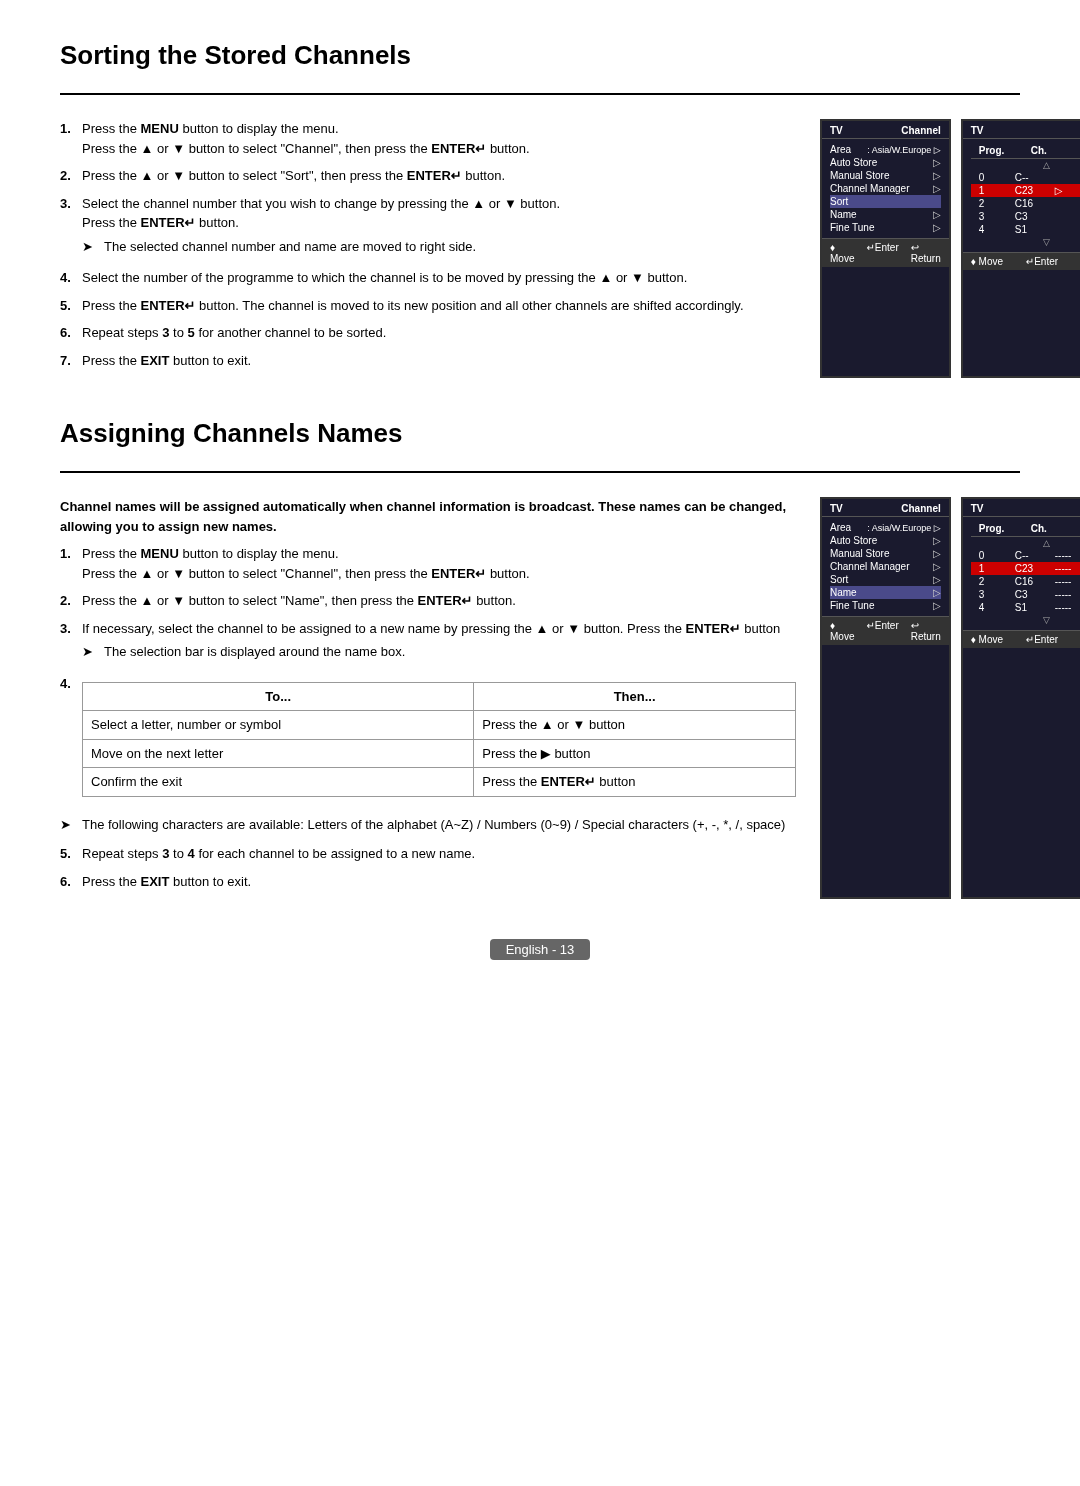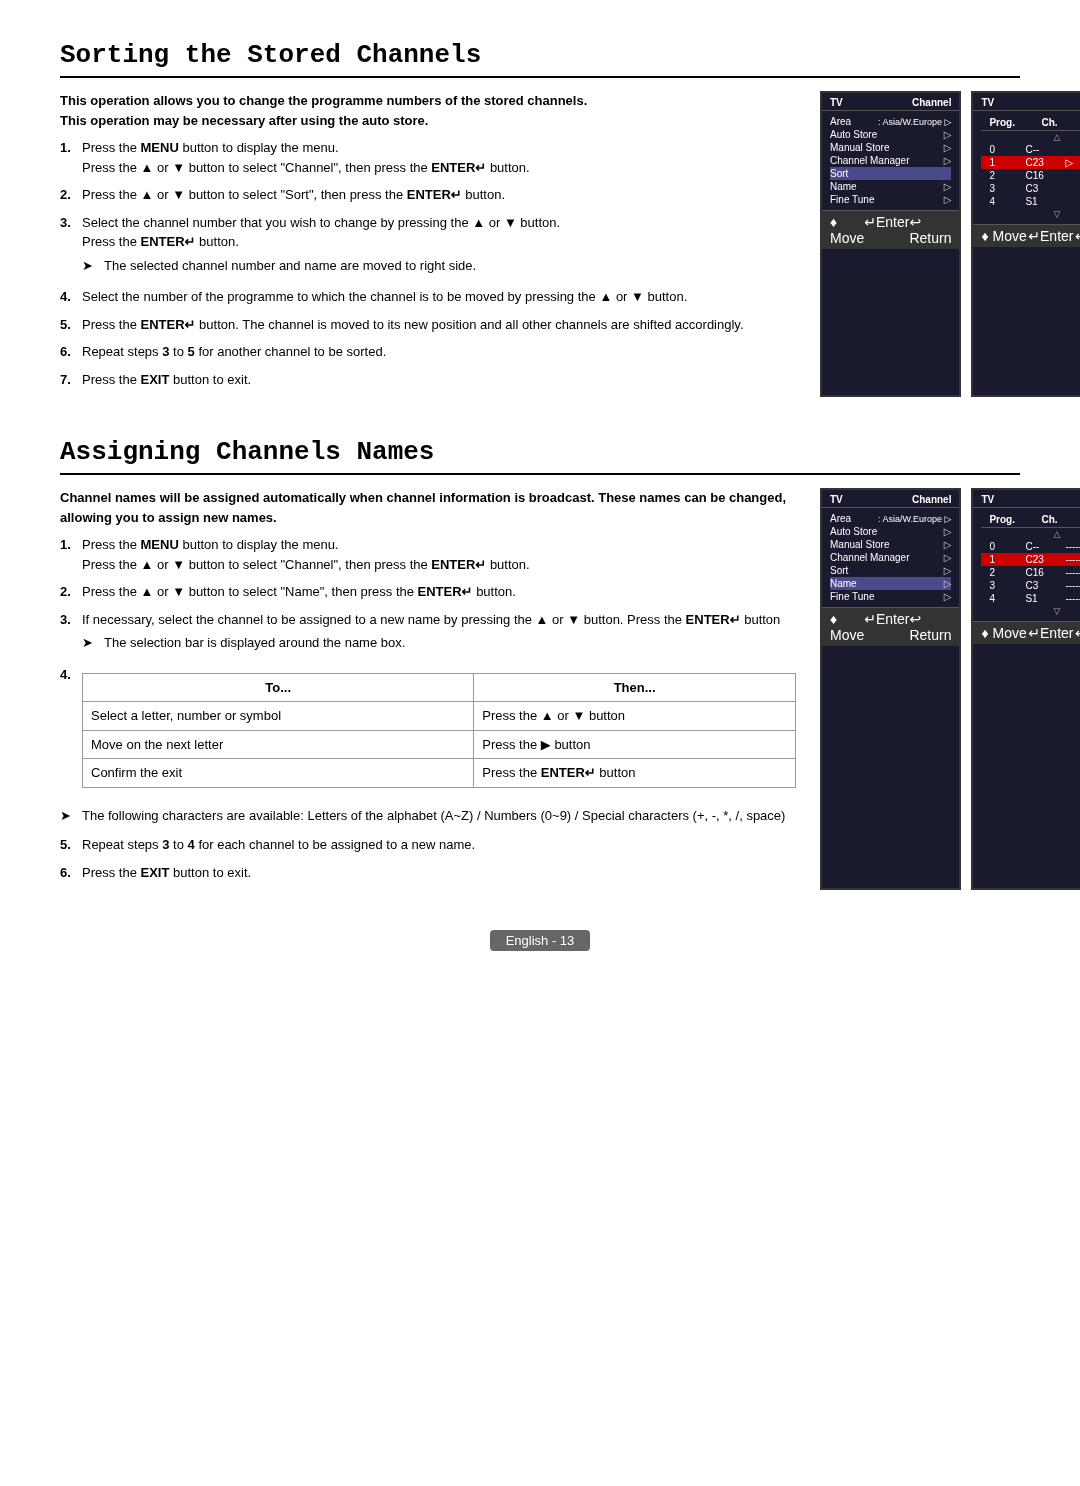--- a/index.html
+++ b/index.html
@@ -11,23 +11,22 @@
       width: 1080px;
       min-height: 1486px;
       padding: 40px 60px 40px 60px;
     }
 
     
     .section-title {
       font-size: 26px;
       font-weight: bold;
       border-bottom: 2px solid #000;
-      padding-bottom: 6px;
-      margin-bottom: 13px;
-      font-family: Liberation Mono, monospace;
+      padding-bottom: 22px;
+      margin-bottom: 24px;
     }
 
     
     .section-wrapper {
       display: flex;
       gap: 24px;
       margin-bottom: 40px;
     }
     .section-text {
       flex: 1;
@@ -113,23 +112,24 @@
     }
     .tv-menu-row.highlighted {
       background: #4a4a8a;
     }
     .tv-arrow { font-size: 10px; color: #ccc; }
     .tv-footer {
       background: #333;
       display: flex;
       justify-content: space-between;
       padding: 3px 8px;
-      font-size: 14px;
+      font-size: 10px;
       color: #fff;
       border-top: 1px solid #555;
+      gap: 12px;
     }
 
     
     .tv-table-header {
       display: flex;
       gap: 16px;
       padding: 2px 8px;
       font-size: 10px;
       color: #fff;
       font-weight: bold;
@@ -190,24 +190,20 @@
     }
   </style>
 </head>
 <body>
 
 <div>
   <h1 class="section-title">Sorting the Stored Channels</h1>
 
   <div class="section-wrapper">
     <div class="section-text">
-      <p class="intro-bold">
-        <span>This operation allows you to change the programme numbers of the stored channels.</span><br>
-        <span>This operation may be necessary after using the auto store.</span>
-      </p>
 
       <ol class="numbered-list">
 
         <li>
           <span class="list-num">1.</span>
           <div class="list-content">
             Press the <strong>MENU</strong> button to display the menu.<br>
             Press the ▲ or ▼ button to select "Channel", then press the <strong>ENTER↵</strong> button.
           </div>
         </li>

